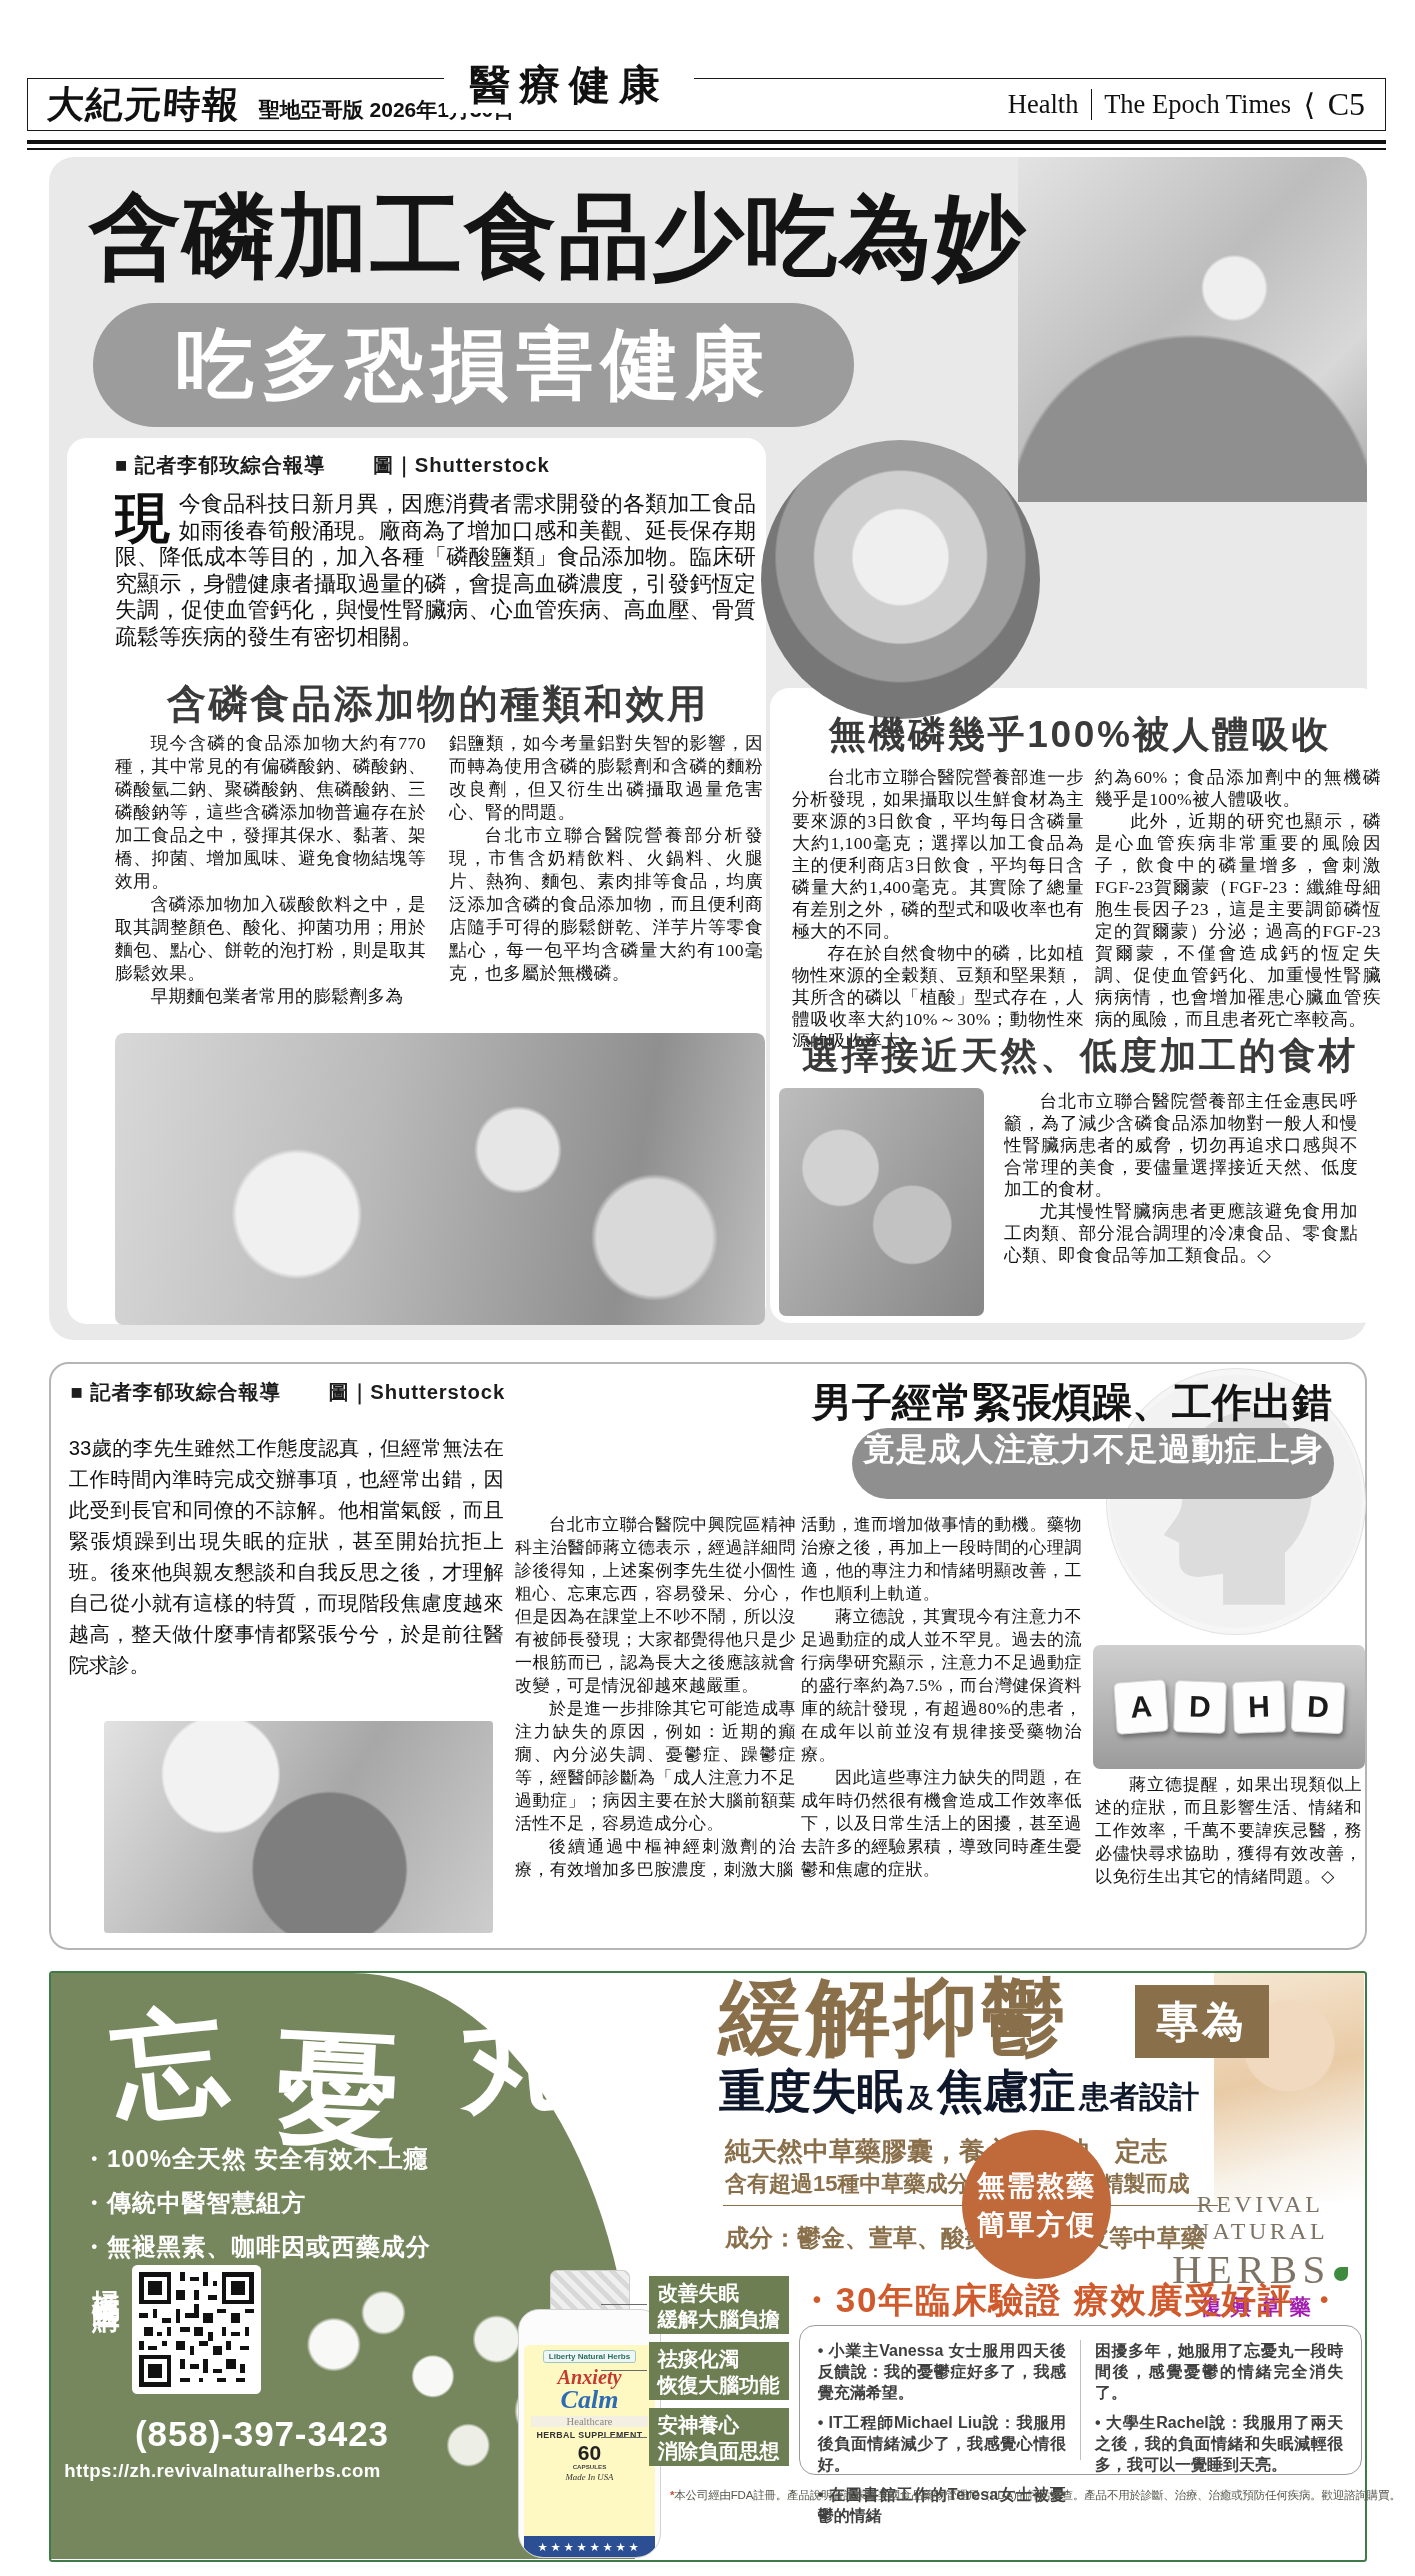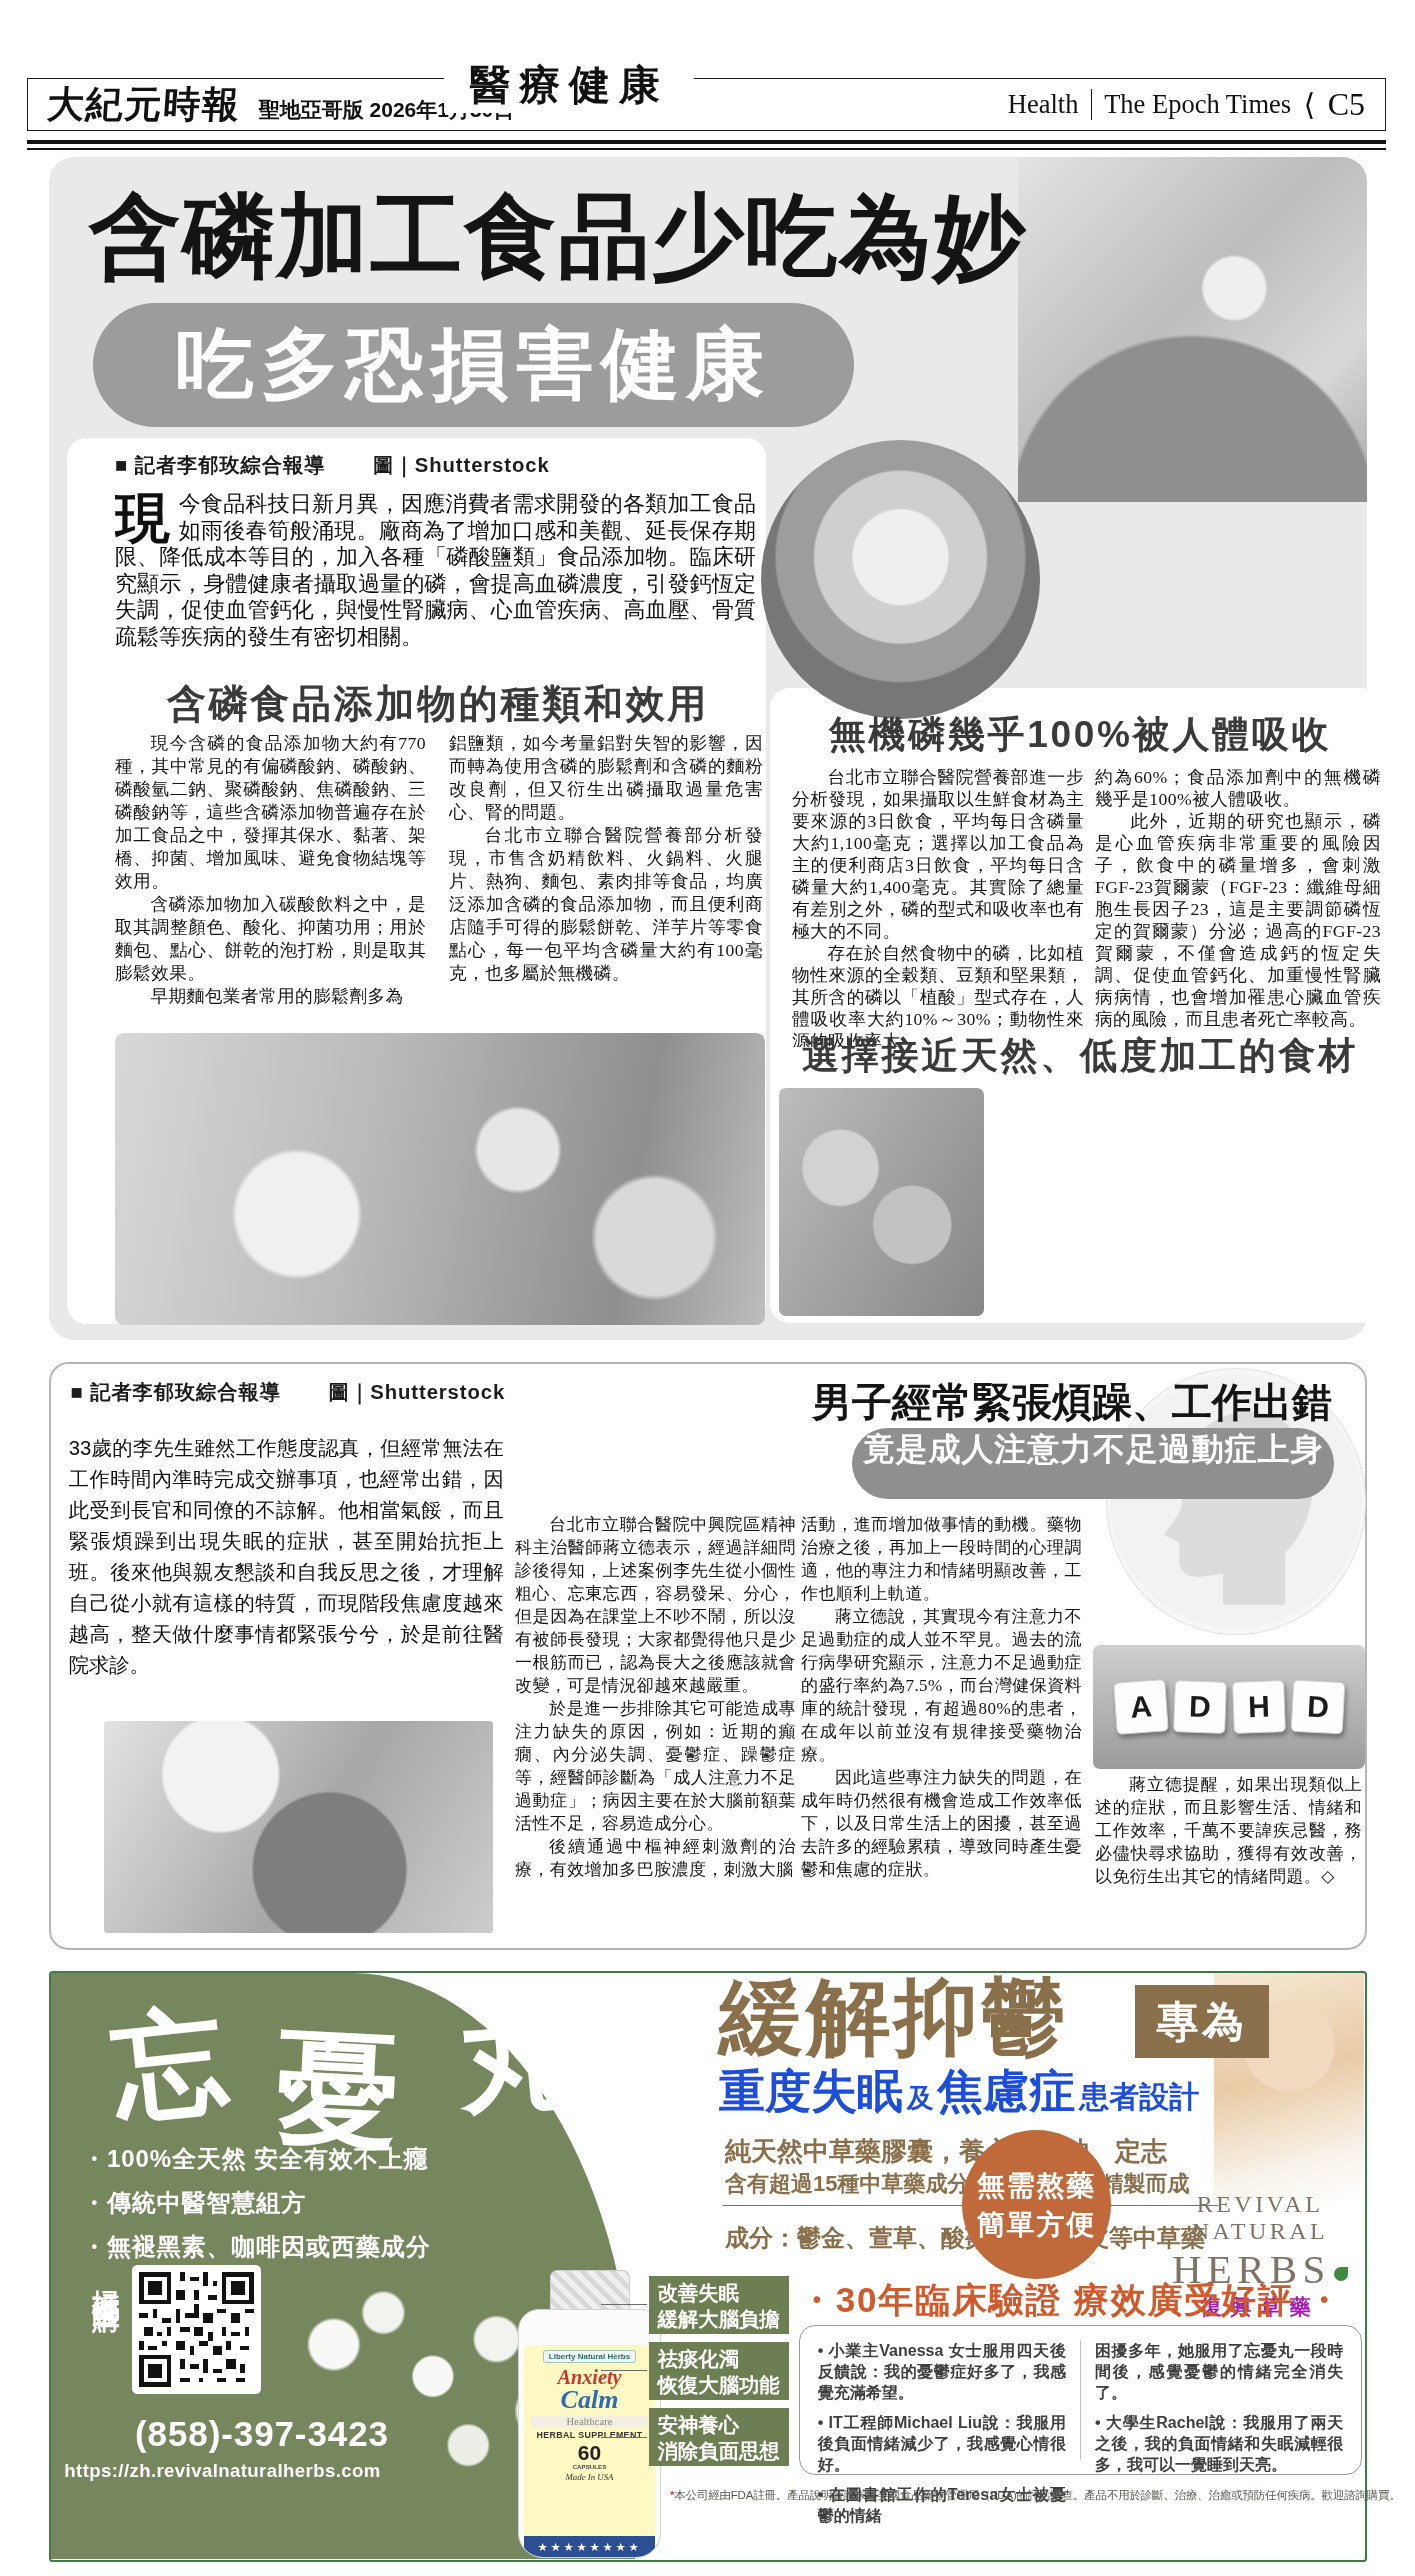--- a/index.html
+++ b/index.html
@@ -92,21 +92,21 @@
      radial-gradient(circle at 34% 18%, rgba(255,255,255,.9) 0 6%, rgba(0,0,0,0) 7%),
      radial-gradient(circle at 48% 42%, rgba(255,255,255,.95) 0 8%, rgba(0,0,0,0) 9%),
      radial-gradient(circle at 66% 28%, rgba(255,255,255,.9) 0 7%, rgba(0,0,0,0) 8%),
      radial-gradient(circle at 80% 55%, rgba(255,255,255,.92) 0 9%, rgba(0,0,0,0) 10%),
      radial-gradient(circle at 58% 68%, rgba(250,250,245,.9) 0 7%, rgba(0,0,0,0) 8%);}
   .ad-phone{color:#fff;font-weight:800;font-size:35px;letter-spacing:0.9px;}
   .ad-url{color:#fff;font-weight:600;font-size:18.6px;letter-spacing:0.4px;}
   .ad-hl{color:#8a6f4b;font-weight:900;font-size:84px;letter-spacing:3.5px;line-height:1;}
   .ad-tag{background:#8a6f4b;color:#fff;font-weight:900;font-size:42px;display:flex;
      align-items:center;justify-content:center;letter-spacing:3.5px;}
-  .ad-sub2{color:#1d4ed8;white-space:nowrap;}
+  .ad-sub2{color:#0f172a;white-space:nowrap;}
   .ad-sub2 .big{font-size:46px;font-weight:900;}
   .ad-sub2 .mid{font-size:26.5px;font-weight:700;}
   .ad-sub2 .sml{font-size:30px;font-weight:700;}
   .ad-d1{color:#8a6f4b;font-weight:800;font-size:26px;}
   .ad-d2{color:#8a6f4b;font-weight:600;font-size:22px;}
   .ad-div{border-top:1.8px solid #8a6f4b;}
   .ad-ing{color:#8a6f4b;font-weight:700;font-size:24px;}
   .badge{background:#c0693a;border-radius:50%;color:#fff;display:flex;flex-direction:column;
      align-items:center;justify-content:center;font-weight:800;font-size:28px;line-height:39px;letter-spacing:1.8px;}
   .logo1{font-family:"Liberation Serif","DejaVu Serif",serif;color:#7d7465;font-size:24px;letter-spacing:3.5px;}
@@ -213,20 +213,24 @@
       <div class="p">台北市立聯合醫院營養部進一步分析發現，如果攝取以生鮮食材為主要來源的3日飲食，平均每日含磷量大約1,100毫克；選擇以加工食品為主的便利商店3日飲食，平均每日含磷量大約1,400毫克。其實除了總量有差別之外，磷的型式和吸收率也有極大的不同。</div>
       <div class="p">存在於自然食物中的磷，比如植物性來源的全穀類、豆類和堅果類，其所含的磷以「植酸」型式存在，人體吸收率大約10%～30%；動物性來源的吸收率大</div>
     </div>
     <div class="abs bodycol lh25" style="left:1046px;top:609px;width:286px;height:281px;">
       <div class="p0">約為60%；食品添加劑中的無機磷幾乎是100%被人體吸收。</div>
       <div class="p">此外，近期的研究也顯示，磷是心血管疾病非常重要的風險因子，飲食中的磷量增多，會刺激FGF-23賀爾蒙（FGF-23：纖維母細胞生長因子23，這是主要調節磷恆定的賀爾蒙）分泌；過高的FGF-23賀爾蒙，不僅會造成鈣的恆定失調、促使血管鈣化、加重慢性腎臟病病情，也會增加罹患心臟血管疾病的風險，而且患者死亡率較高。</div>
     </div>
 
     <div class="abs sechead s2" style="left:730px;top:874px;width:602px;">選擇接近天然、低度加工的食材</div>
     <div class="abs photo ph-veg" style="left:730px;top:931px;width:205px;height:228px;border-radius:7px;"></div>
+    <div class="abs bodycol lh25" style="left:955px;top:933px;width:354px;height:186px;">
+      <div class="p">台北市立聯合醫院營養部主任金惠民呼籲，為了減少含磷食品添加物對一般人和慢性腎臟病患者的威脅，切勿再追求口感與不合常理的美食，要儘量選擇接近天然、低度加工的食材。</div>
+      <div class="p">尤其慢性腎臟病患者更應該避免食用加工肉類、部分混合調理的冷凍食品、零食點心類、即食食品等加工類食品。◇</div>
+    </div>
   </div>
 
   <div class="abs" id="panel2">
     <div class="abs byline" style="left:19.5px;top:14px;">
       <span>■</span>
       <span>記者李郁玫綜合報導</span>
       <span class="credit">圖｜Shutterstock</span>
     </div>
 
     <div class="abs art-circle" style="left:1055px;top:4.4px;width:258px;height:265px;">

